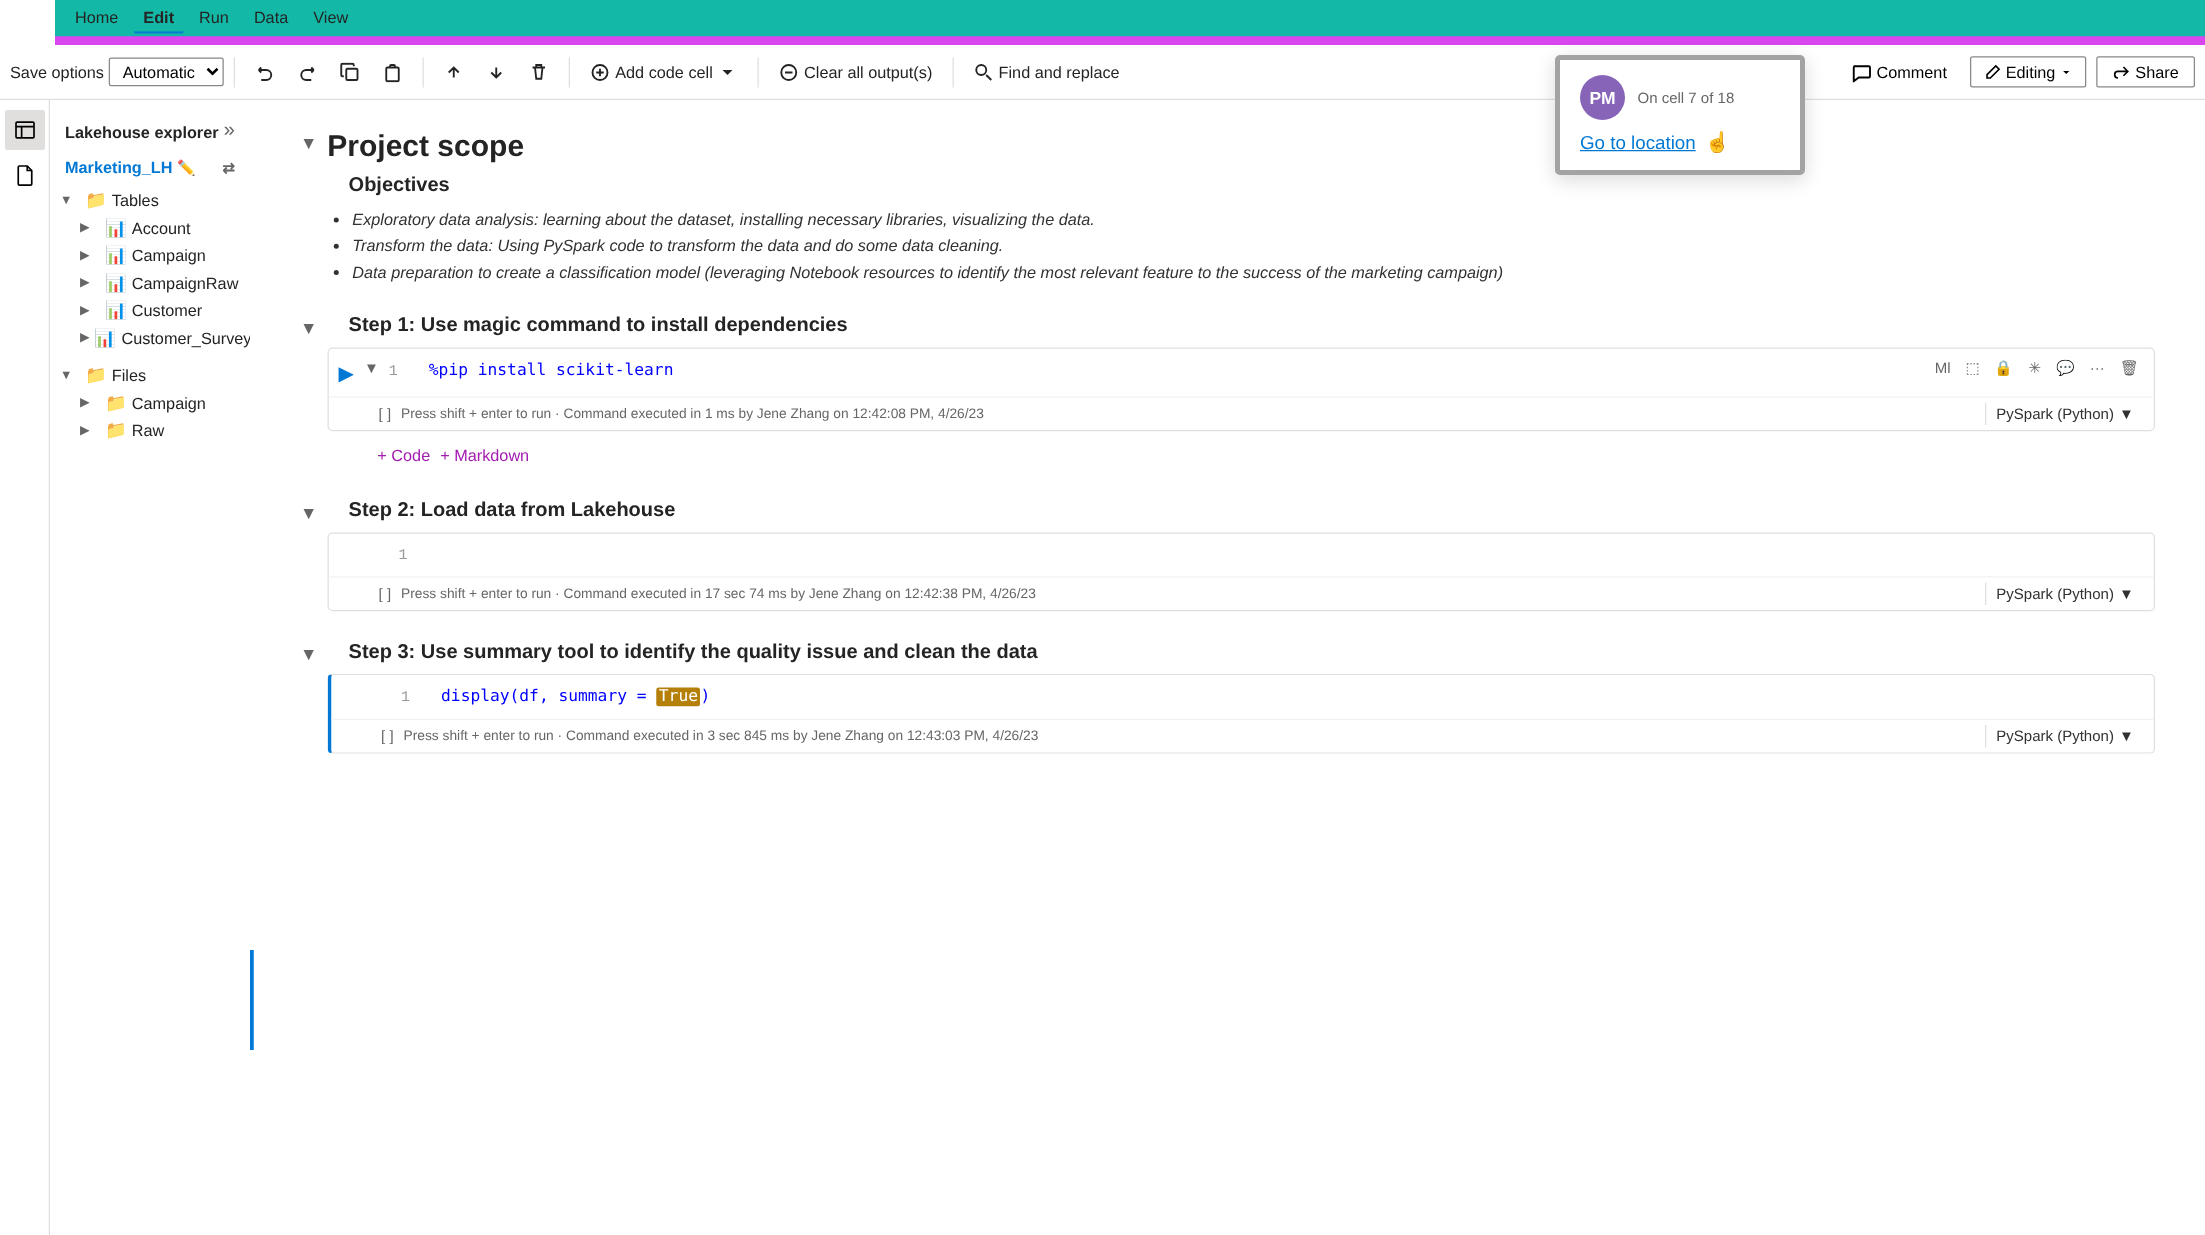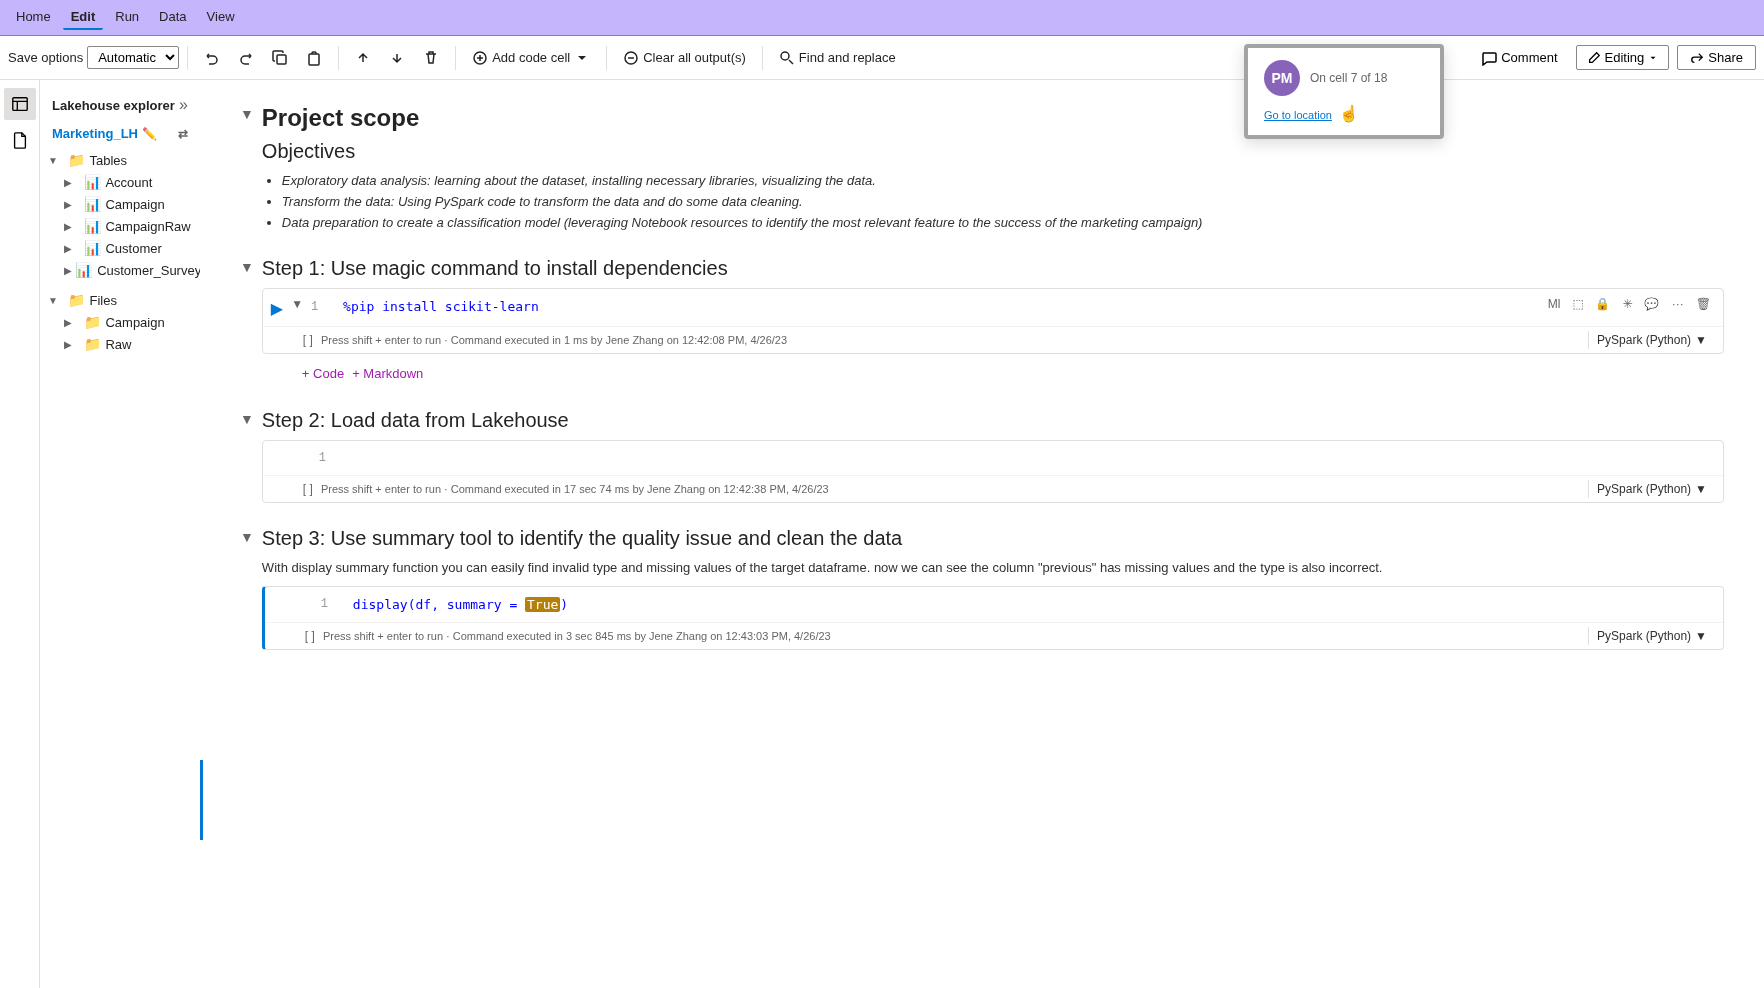--- a/index.html
+++ b/index.html
@@ -3,24 +3,25 @@
   <meta charset="utf-8">
   <style>
     * { box-sizing: border-box; margin: 0; padding: 0; }
     body { font-family: 'Segoe UI', sans-serif; font-size: 13px; background: #fff; color: #242424; overflow: hidden; width: 1764px; height: 988px; }
 
     
     .top-bar {
       display: flex;
       align-items: center;
       height: 36px;
-      background: #c4b5fd;
-      border-bottom: 1px solid #d946ef;
+      background: #14b8a6;
+      border-bottom: 7px solid #d946ef;
       padding: 0 8px;
       gap: 16px;
+      margin-left: 44px;
     }
     .top-bar-nav {
       display: flex;
       gap: 4px;
     }
     .nav-item {
       font-size: 13px;
       padding: 4px 8px;
       cursor: pointer;
       border-radius: 2px;
@@ -243,23 +244,24 @@
       padding-top: 2px;
     }
     .section-content { flex: 1; }
 
     h1.section-title {
       font-size: 24px;
       font-weight: 700;
       margin-bottom: 8px;
     }
     h2.section-title {
-      font-size: 20px;
-      font-weight: 400;
+      font-size: 16px;
+      font-weight: 700;
       margin-bottom: 8px;
+      margin-left: 17px;
     }
     .section-desc {
       font-size: 13px;
       color: #323130;
       line-height: 1.5;
       margin-bottom: 8px;
     }
     .bullet-list {
       padding-left: 20px;
       margin: 8px 0;
@@ -426,21 +428,21 @@
       background: #8764b8;
       color: #fff;
       font-size: 14px;
       font-weight: 600;
       display: flex;
       align-items: center;
       justify-content: center;
     }
     .popup-user-info { font-size: 12px; color: #666; }
     .goto-link {
-      font-size: 11px;
+      font-size: 15px;
       color: #0078d4;
       cursor: pointer;
       text-decoration: underline;
     }
     .cursor-hand {
       display: inline-block;
       margin-left: 4px;
       font-size: 16px;
     }
 
@@ -743,21 +745,20 @@
             </div>
           </div>
         </div>
       </div>
     </div>
 
     <div class="section-collapse step-section">
       <button class="collapse-btn">▼</button>
       <div class="section-content">
         <h2 class="section-title">Step 3: Use summary tool to identify the quality issue and clean the data</h2>
-        <p class="section-desc">With display summary function you can easily find invalid type and missing values of the target dataframe. now we can see the column "previous" has missing values and the type is also incorrect.</p>
 
         <div class="code-cell" style="margin-top: 8px; border-left: 3px solid #0078d4;">
           <div class="cell-run-area">
             <div class="cell-body" style="padding-left: 48px;">
               <div class="code-line">
                 <span class="line-number">1</span>
                 <code>
                   display(df, summary = <span class="code-highlight">True</span>)
                 </code>
               </div>

